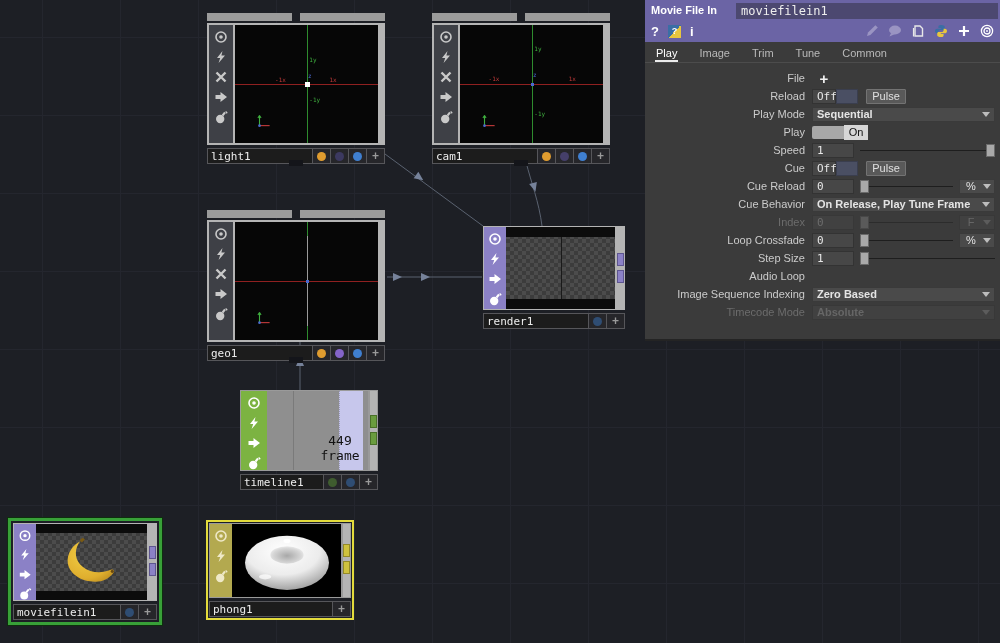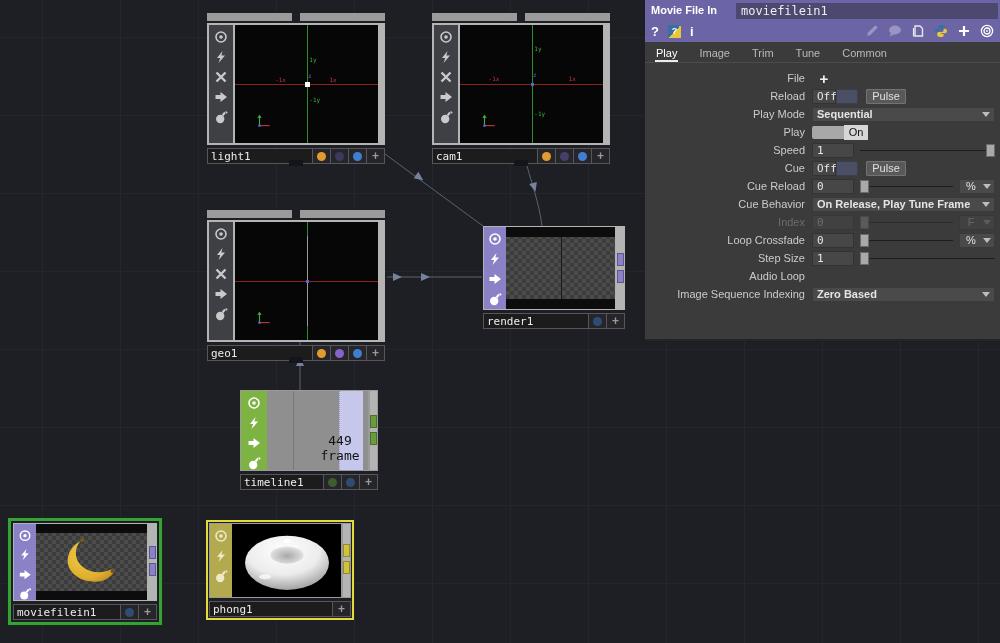--- a/index.html
+++ b/index.html
@@ -684,16 +684,25 @@
     <div class="prow">
       <div class="plabel">Image Sequence Indexing</div>
       <div class="pwid">
         <span class="pdrop">
             <span class="dtext">Zero Based</span>
             <span class="caret"></span>
           </span>
       </div>
     </div>
 
+    <div class="prow dis">
+      <div class="plabel">Timecode Mode</div>
+      <div class="pwid">
+        <span class="pdrop">
+            <span class="dtext">Absolute</span>
+            <span class="caret"></span>
+          </span>
+      </div>
+    </div>
 
 
   </div>
 </div>
 
 </body></html>

